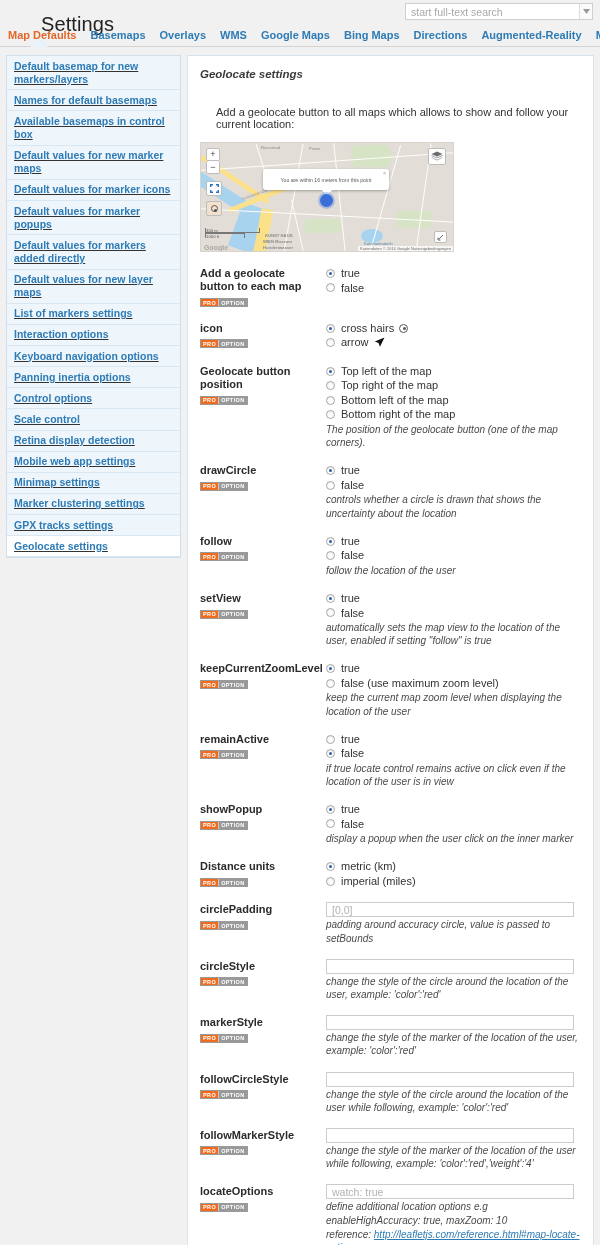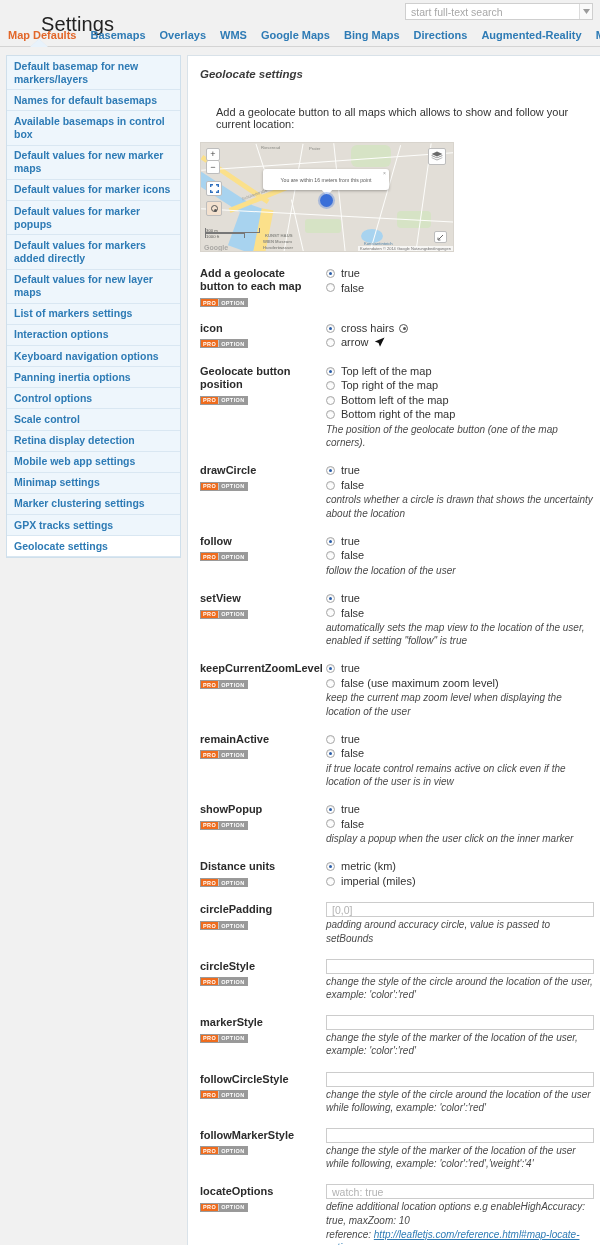--- a/index.html
+++ b/index.html
@@ -90,20 +90,21 @@
     gap:6px;
     align-items:flex-start;
   }
 
   
   #sidebar {
     width:175px;
     background:#eef6fc;
     border:1px solid #cfdfeb;
     flex:0 0 auto;
+    text-decoration:underline;
   }
   .side-item {
     display:block;
     padding:3.5px 6px 3.5px 7px;
     font-size:10.5px;
     font-weight:bold;
     color:#2e7bb5;
     text-decoration:none;
     border-bottom:1px solid #d9e7f2;
     background:#eef6fc;
@@ -252,21 +253,21 @@
     width:3px; height:3px; border-radius:50%; background:#2b5ea8;
   }
   .opt-label { font-size:11px; color:#333; }
   .opt-glyph { margin-left:5px; display:inline-flex; align-items:center; }
   .hint {
     font-size:10px; font-style:italic; color:#4a4a4a;
     margin-top:1px; line-height:1.32; max-width:268px;
   }
   .hint a { color:#2e7bb5; }
   .text-input {
-    width:268px; height:15px;
+    width:248px; height:15px;
     border:1px solid #cccccc; background:#fff;
     font-family:"Liberation Sans", sans-serif;
     font-size:10.5px; color:#555;
     padding:0 5px; outline:none;
     display:block;
   }
   .text-input::placeholder { color:#b2b2b2; }
   .crosshair-glyph {
     width:9px; height:9px; border-radius:50%;
     border:1px solid #555; position:relative; display:inline-block;

